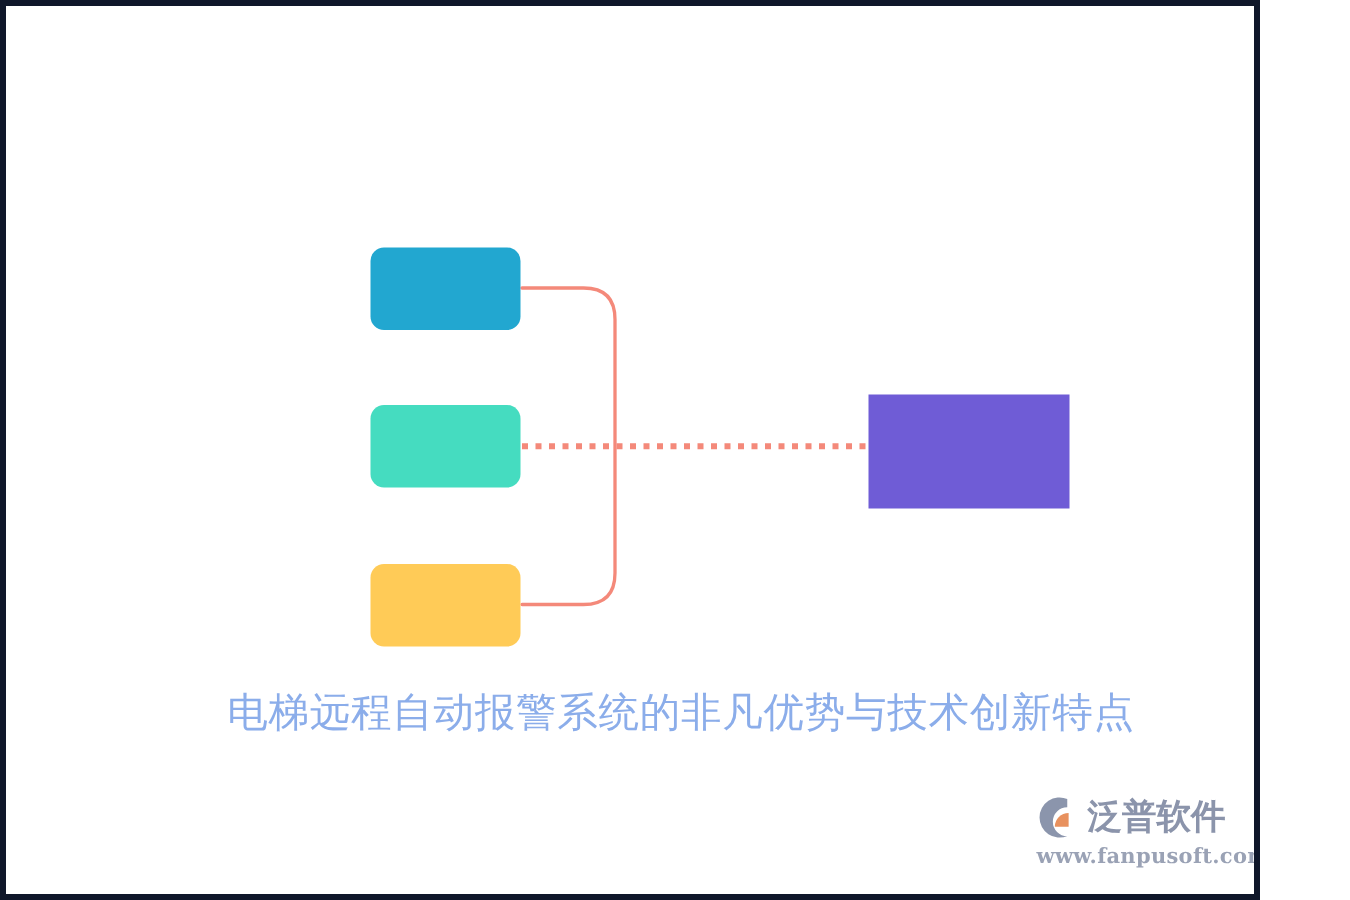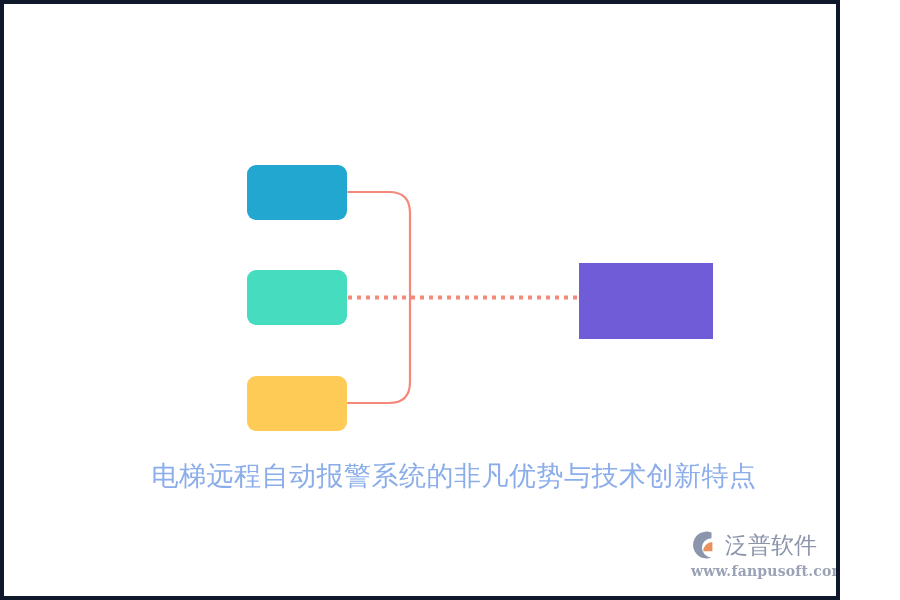--- a/index.html
+++ b/index.html
@@ -95,21 +95,21 @@
   }
   #logo-mark {
     width: 32px;
     height: 30px;
     flex: 0 0 32px;
     margin-right: 3px;
   }
   #logo-word {
     font-family: "DejaVu Sans", "Liberation Sans", sans-serif;
     font-size: 23px;
-    font-weight: normal;
+    font-weight: bold;
     letter-spacing: 0px;
     line-height: 30px;
     white-space: nowrap;
   }
   #logo-url {
     font-family: "DejaVu Serif", "Liberation Serif", serif;
     font-size: 14px;
     font-weight: bold;
     letter-spacing: 0.2px;
     line-height: 18px;

